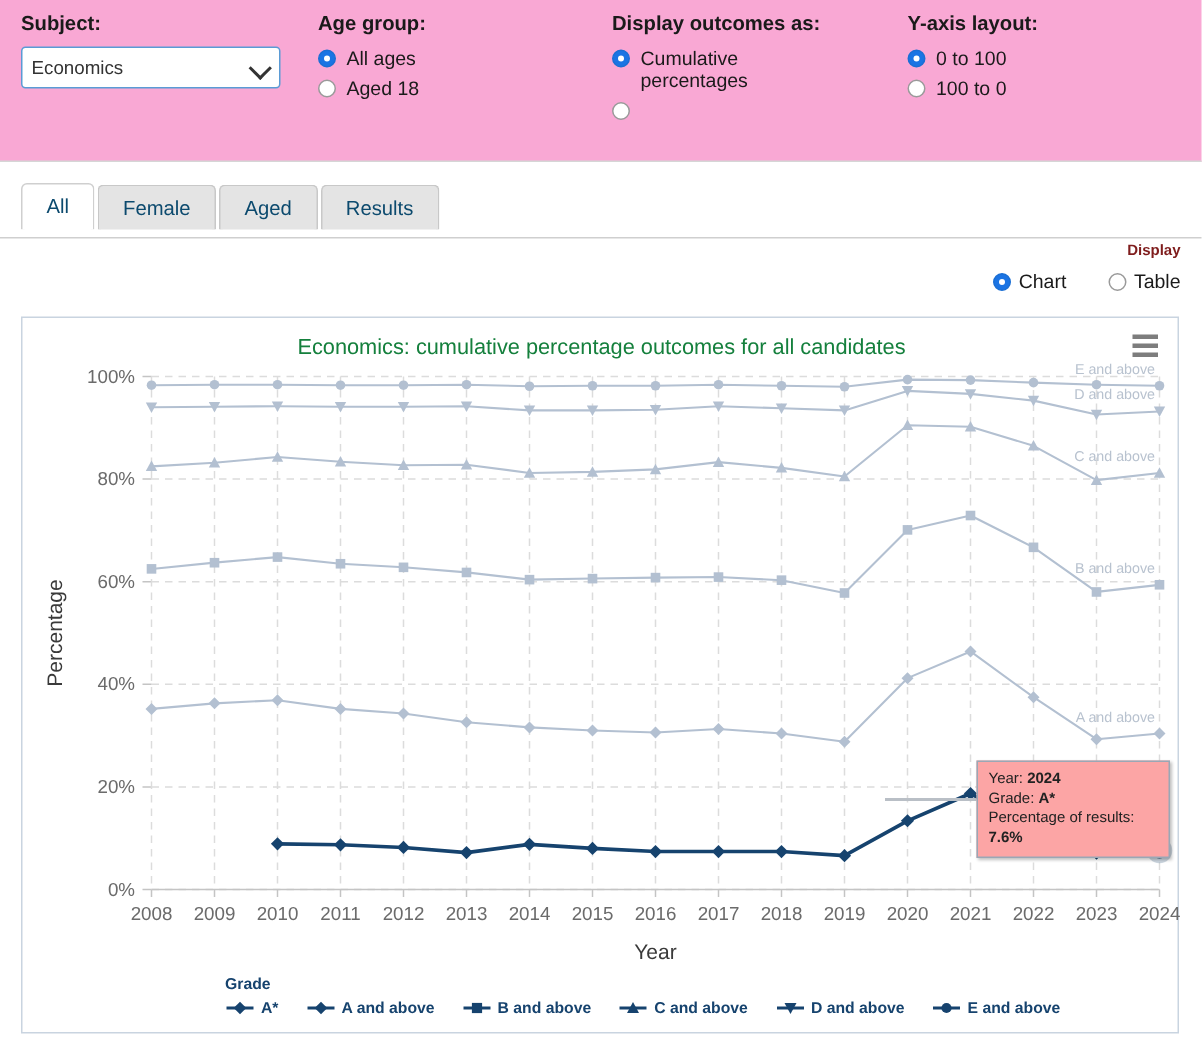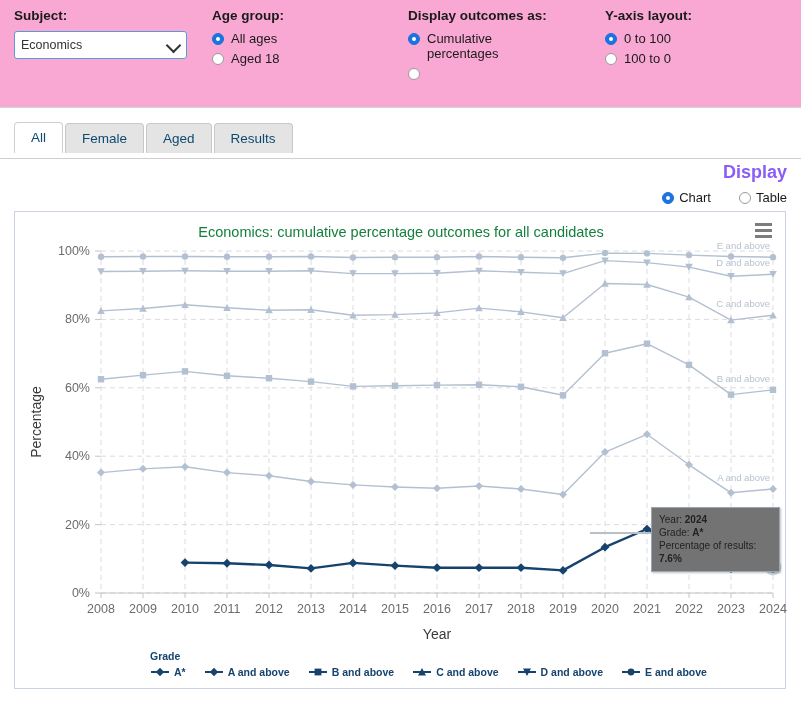--- a/index.html
+++ b/index.html
@@ -59,21 +59,21 @@
     padding:8px 16px 7px 16px;font-size:13.5px;
     border-radius:4px 4px 0 0;margin-right:2px;line-height:14px;
   }
   .tab.active{background:#fff;border-color:#cfcfcf;padding-bottom:8px;}
   .tab-underline{
     position:absolute;left:0;top:158px;width:801px;height:1px;background:#cfcfcf;
   }
 
   
   .display-box{position:absolute;right:14px;top:162px;text-align:right;}
-  .display-title{font-weight:bold;font-size:18px;color:#8b5cf6;}
+  .display-title{font-weight:bold;font-size:10px;color:#7f1d1d;}
   .display-opts{display:flex;justify-content:flex-end;align-items:center;margin-top:7px;}
   .display-opts .radio{margin-right:5px;margin-top:1px;}
   .display-opts .radio-label{margin-right:28px;font-size:13px;}
   .display-opts .radio-label:last-child{margin-right:0;}
 
   
   .chart-panel{
     position:absolute;left:14px;top:211px;width:772px;height:478px;
     background:#fff;border:1px solid #c9d4e0;box-sizing:border-box;
   }
@@ -96,21 +96,21 @@
   .legend{position:absolute;left:150px;top:650px;}
   .legend-title{font-size:10.5px;font-weight:bold;color:#16436e;margin-bottom:4px;}
   .legend-items{display:flex;align-items:center;}
   .legend-item{display:flex;align-items:center;margin-right:18px;}
   .legend-item svg{margin-right:4px;}
   .legend-text{font-size:10.5px;font-weight:bold;color:#16436e;white-space:nowrap;}
 
   
   .tooltip{
     position:absolute;left:651px;top:507px;width:129px;
-    background:#737373;border:1px solid #9aa7b5;
+    background:#fca5a5;border:1px solid #9aa7b5;
     padding:5px 7px 6px 7px;box-sizing:border-box;
     font-size:10px;color:#222;line-height:13px;
     box-shadow:1px 1px 2px rgba(0,0,0,0.25);
   }
   .tooltip b{font-weight:bold;}
 </style>
 </head>
 <body>
 
 <div class="controls">

